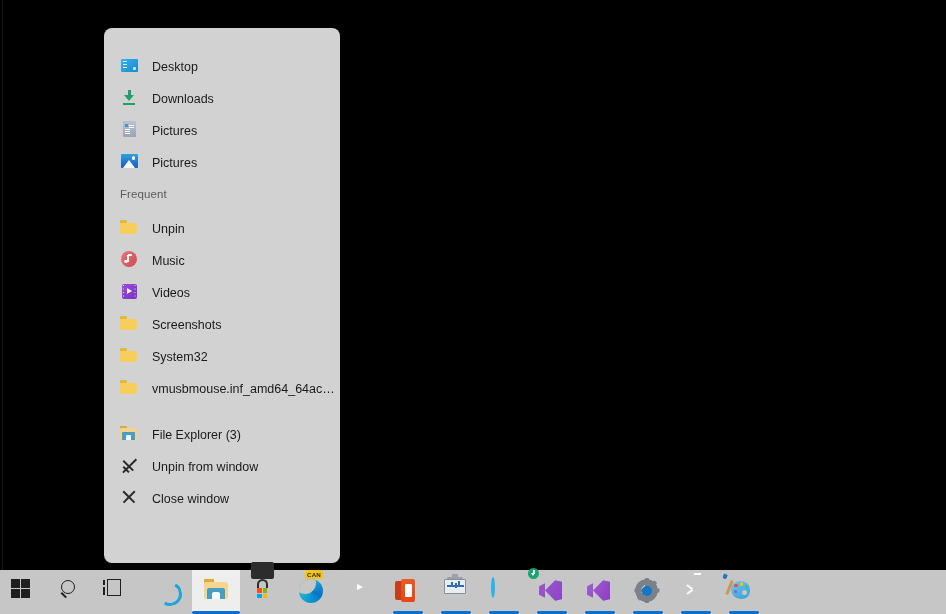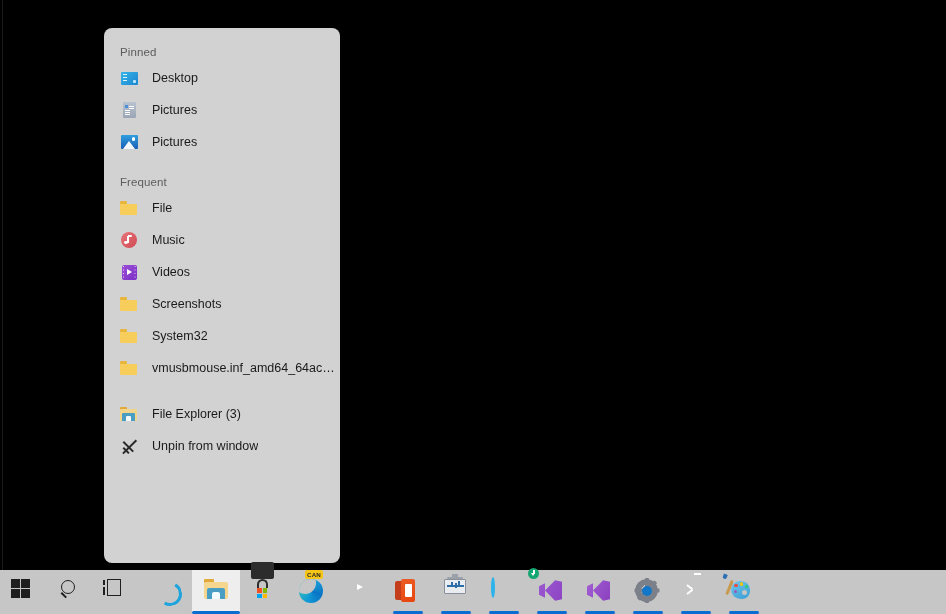--- a/index.html
+++ b/index.html
@@ -29,21 +29,21 @@
   .section-header {
     font-size:11.5px;
     color:#5c5c5c;
     padding:0 0 0 16px;
     height:20px;
     line-height:20px;
     letter-spacing:.1px;
   }
   .jl-item {
     display:flex;
-    align-items:center;
+    align-items:flex-end;
     height:32px;
     padding-left:16px;
     cursor:default;
   }
   .jl-icon {
     width:18px; height:18px;
     flex:0 0 18px;
     margin-right:14px;
     position:relative;
     display:flex; align-items:center; justify-content:center;
@@ -416,29 +416,38 @@
 </style>
 </head>
 <body>
 
 <div id="desktop">
   <div id="desktop-edge-line"></div>
 </div>
 
 <div id="jumplist">
 
-  <div class="section-header">Pinned</div>
 
   <div class="jl-item">
     <span class="jl-icon">
         <span class="ic-desktop"></span>
       </span>
     <span class="jl-label">Desktop</span>
   </div>
 
+  <div class="jl-item">
+    <span class="jl-icon">
+      <span class="ic-download">
+          <i class="stem"></i>
+          <i class="head"></i>
+          <i class="base"></i>
+        </span>
+    </span>
+    <span class="jl-label">Downloads</span>
+  </div>
 
   <div class="jl-item">
     <span class="jl-icon">
         <span class="ic-document"></span>
       </span>
     <span class="jl-label">Pictures</span>
   </div>
 
   <div class="jl-item">
     <span class="jl-icon">
@@ -452,21 +461,21 @@
   <div class="section-header">Frequent</div>
 
 
   <div class="jl-item">
     <span class="jl-icon">
         <span class="ic-folder">
           <i class="tab"></i>
           <i class="body"></i>
         </span>
       </span>
-    <span class="jl-label">File</span>
+    <span class="jl-label">Unpin</span>
   </div>
 
   <div class="jl-item">
     <span class="jl-icon">
       <span class="ic-music">
           <i class="note"></i>
           <i class="flag"></i>
         </span>
     </span>
     <span class="jl-label">Music</span>
@@ -530,20 +539,26 @@
     <span class="jl-icon">
       <span class="ic-unpin">
           <i class="pin"></i>
           <i class="shaft"></i>
           <i class="slash"></i>
         </span>
     </span>
     <span class="jl-label">Unpin from window</span>
   </div>
 
+  <div class="jl-item">
+    <span class="jl-icon">
+        <span class="ic-close"></span>
+      </span>
+    <span class="jl-label">Close window</span>
+  </div>
 </div>
 
 <div id="taskbar">
 
   <div class="tb-btn">
     <span class="tb-ico">
       <span class="ic-win"><i></i><i></i><i></i><i></i></span>
     </span>
   </div>
 

